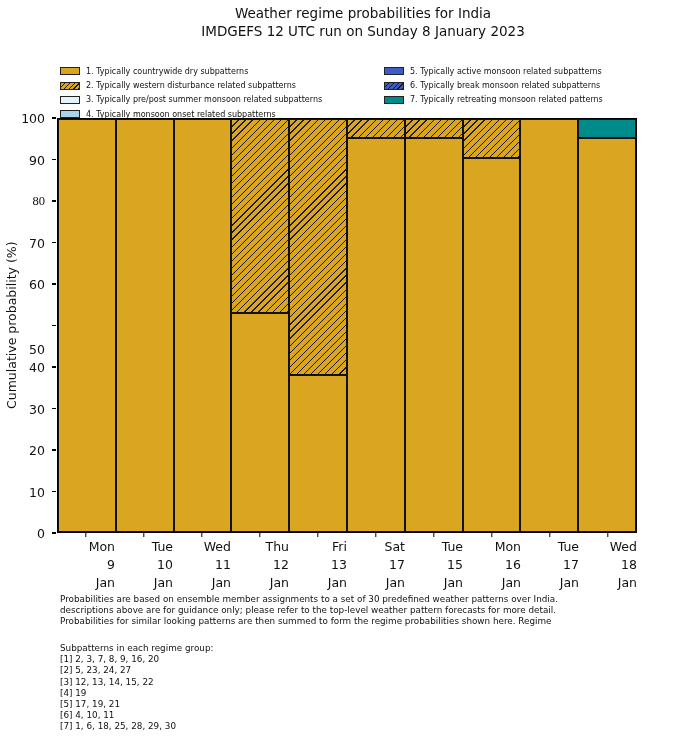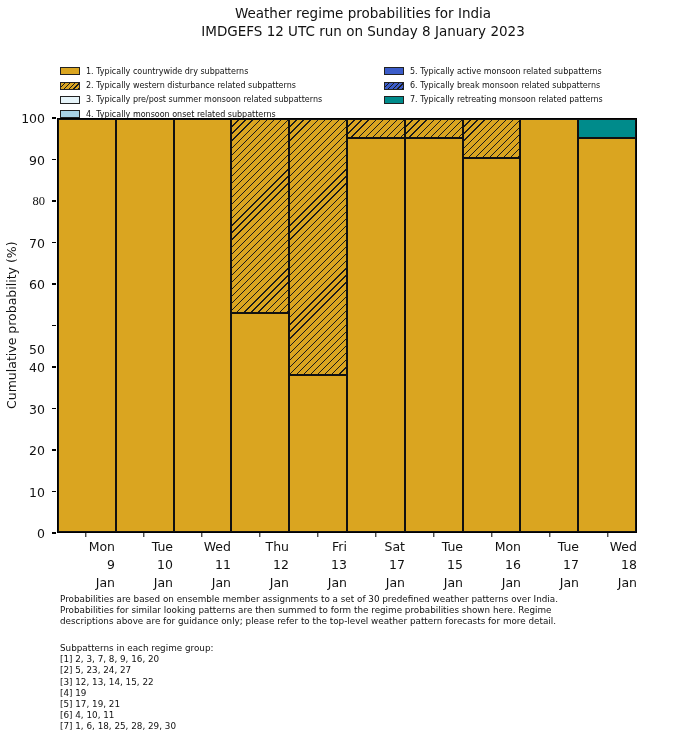--- a/index.html
+++ b/index.html
@@ -209,22 +209,22 @@
       </div>
       <div class="xlabel">
         <div>Wed</div>
         <div>18</div>
         <div>Jan</div>
       </div>
     </div>
 
   <div id="caption">
     <div>Probabilities are based on ensemble member assignments to a set of 30 predefined weather patterns over India.</div>
+    <div>descriptions above are for guidance only; please refer to the top-level weather pattern forecasts for more detail.</div>
     <div>Probabilities for similar looking patterns are then summed to form the regime probabilities shown here. Regime</div>
-    <div>descriptions above are for guidance only; please refer to the top-level weather pattern forecasts for more detail.</div>
   </div>
 
   <div id="subpatterns">
     <div>Subpatterns in each regime group:</div>
     <div>[1] 2, 3, 7, 8, 9, 16, 20</div>
     <div>[2] 5, 23, 24, 27</div>
     <div>[3] 12, 13, 14, 15, 22</div>
     <div>[4] 19</div>
     <div>[5] 17, 19, 21</div>
     <div>[6] 4, 10, 11</div>

